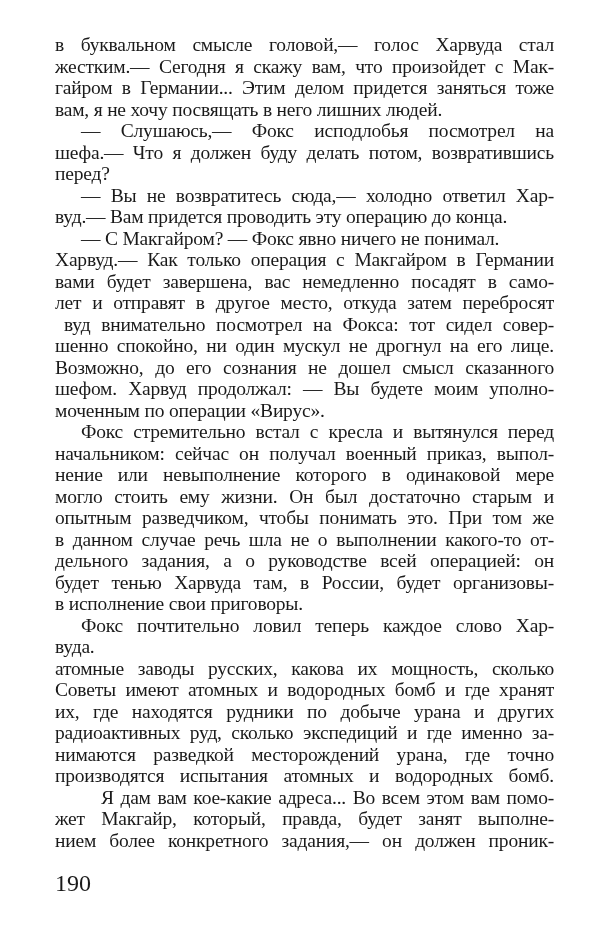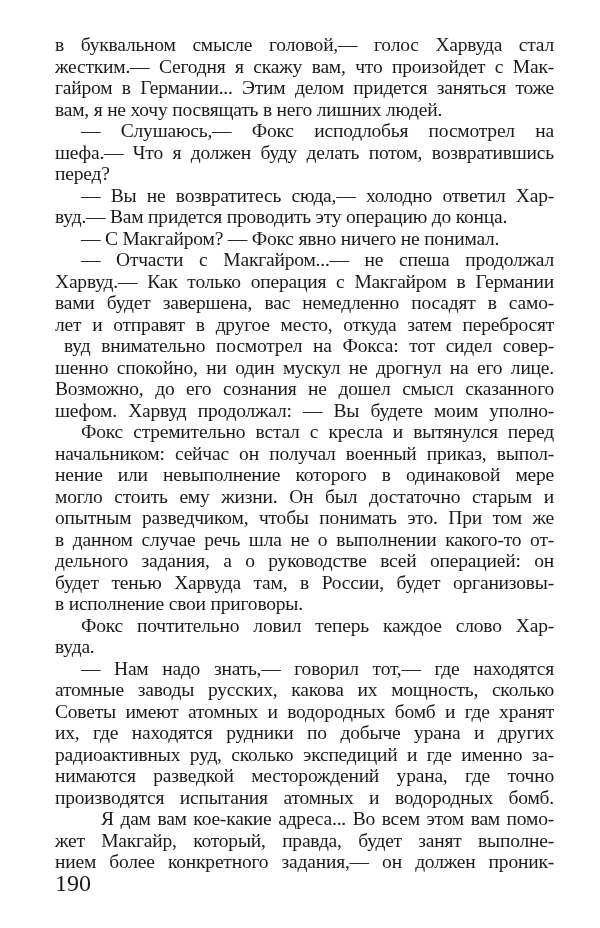--- a/index.html
+++ b/index.html
@@ -41,40 +41,39 @@
   <span class="line" style="white-space: nowrap; word-spacing: 0px;">в буквальном смысле головой,— голос Харвуда стал</span>
   <span class="line" style="white-space: nowrap; word-spacing: 0px;">жестким.— Сегодня я скажу вам, что произойдет с Мак-</span>
   <span class="line" style="white-space: nowrap; word-spacing: 0px;">гайром в Германии... Этим делом придется заняться тоже</span>
   <span class="line last" style="white-space: nowrap;">вам, я не хочу посвящать в него лишних людей.</span>
   <span class="line indent" style="white-space: nowrap; word-spacing: 0px;">— Слушаюсь,— Фокс исподлобья посмотрел на</span>
   <span class="line" style="white-space: nowrap; word-spacing: 0px;">шефа.— Что я должен буду делать потом, возвратившись</span>
   <span class="line last" style="white-space: nowrap;">перед?</span>
   <span class="line indent" style="white-space: nowrap; word-spacing: 0px;">— Вы не возвратитесь сюда,— холодно ответил Хар-</span>
   <span class="line last" style="white-space: nowrap;">вуд.— Вам придется проводить эту операцию до конца.</span>
   <span class="line indent last" style="white-space: nowrap;">— С Макгайром? — Фокс явно ничего не понимал.</span>
-  <span class="line indent" style="white-space: nowrap; word-spacing: 0px;">— Отчасти с Макгайром...— не спеша продолжал</span>
   <span class="line" style="white-space: nowrap; word-spacing: 0px;">Харвуд.— Как только операция с Макгайром в Германии</span>
   <span class="line" style="white-space: nowrap; word-spacing: 0px;">вами будет завершена, вас немедленно посадят в само-</span>
   <span class="line" style="white-space: nowrap; word-spacing: 0px;">лет и отправят в другое место, откуда затем перебросят</span>
   <span class="line" style="white-space: nowrap; word-spacing: 0px; margin-left: 9px;">вуд внимательно посмотрел на Фокса: тот сидел совер-</span>
   <span class="line" style="white-space: nowrap; word-spacing: 0px;">шенно спокойно, ни один мускул не дрогнул на его лице.</span>
   <span class="line" style="white-space: nowrap; word-spacing: 0px;">Возможно, до его сознания не дошел смысл сказанного</span>
   <span class="line" style="white-space: nowrap; word-spacing: 0px;">шефом. Харвуд продолжал: — Вы будете моим уполно-</span>
+  <span class="line last" style="white-space: nowrap;">моченным по операции «Вирус».</span>
   <span class="line indent" style="white-space: nowrap; word-spacing: 0px;">Фокс стремительно встал с кресла и вытянулся перед</span>
   <span class="line" style="white-space: nowrap; word-spacing: 0px;">начальником: сейчас он получал военный приказ, выпол-</span>
   <span class="line" style="white-space: nowrap; word-spacing: 0px;">нение или невыполнение которого в одинаковой мере</span>
   <span class="line" style="white-space: nowrap; word-spacing: 0px;">могло стоить ему жизни. Он был достаточно старым и</span>
   <span class="line" style="white-space: nowrap; word-spacing: 0px;">опытным разведчиком, чтобы понимать это. При том же</span>
   <span class="line" style="white-space: nowrap; word-spacing: 0px;">в данном случае речь шла не о выполнении какого-то от-</span>
   <span class="line" style="white-space: nowrap; word-spacing: 0px;">дельного задания, а о руководстве всей операцией: он</span>
   <span class="line" style="white-space: nowrap; word-spacing: 0px;">будет тенью Харвуда там, в России, будет организовы-</span>
   <span class="line last" style="white-space: nowrap;">в исполнение свои приговоры.</span>
   <span class="line indent" style="white-space: nowrap; word-spacing: 0px;">Фокс почтительно ловил теперь каждое слово Хар-</span>
   <span class="line last" style="white-space: nowrap;">вуда.</span>
-  <span class="line indent" style="white-space: nowrap; word-spacing: 0px;">— Нам надо знать,— говорил тот,— где находятся</span>
   <span class="line" style="white-space: nowrap; word-spacing: 0px;">атомные заводы русских, какова их мощность, сколько</span>
   <span class="line" style="white-space: nowrap; word-spacing: 0px;">Советы имеют атомных и водородных бомб и где хранят</span>
   <span class="line" style="white-space: nowrap; word-spacing: 0px;">их, где находятся рудники по добыче урана и других</span>
   <span class="line" style="white-space: nowrap; word-spacing: 0px;">радиоактивных руд, сколько экспедиций и где именно за-</span>
   <span class="line" style="white-space: nowrap; word-spacing: 0px;">нимаются разведкой месторождений урана, где точно</span>
   <span class="line" style="white-space: nowrap; word-spacing: 0px;">производятся испытания атомных и водородных бомб.</span>
   <span class="line" style="white-space: nowrap; word-spacing: 0px; margin-left: 46px;">Я дам вам кое-какие адреса... Во всем этом вам помо-</span>
   <span class="line" style="white-space: nowrap; word-spacing: 0px;">жет Макгайр, который, правда, будет занят выполне-</span>
   <span class="line" style="white-space: nowrap; word-spacing: 0px;">нием более конкретного задания,— он должен проник-</span>
 

